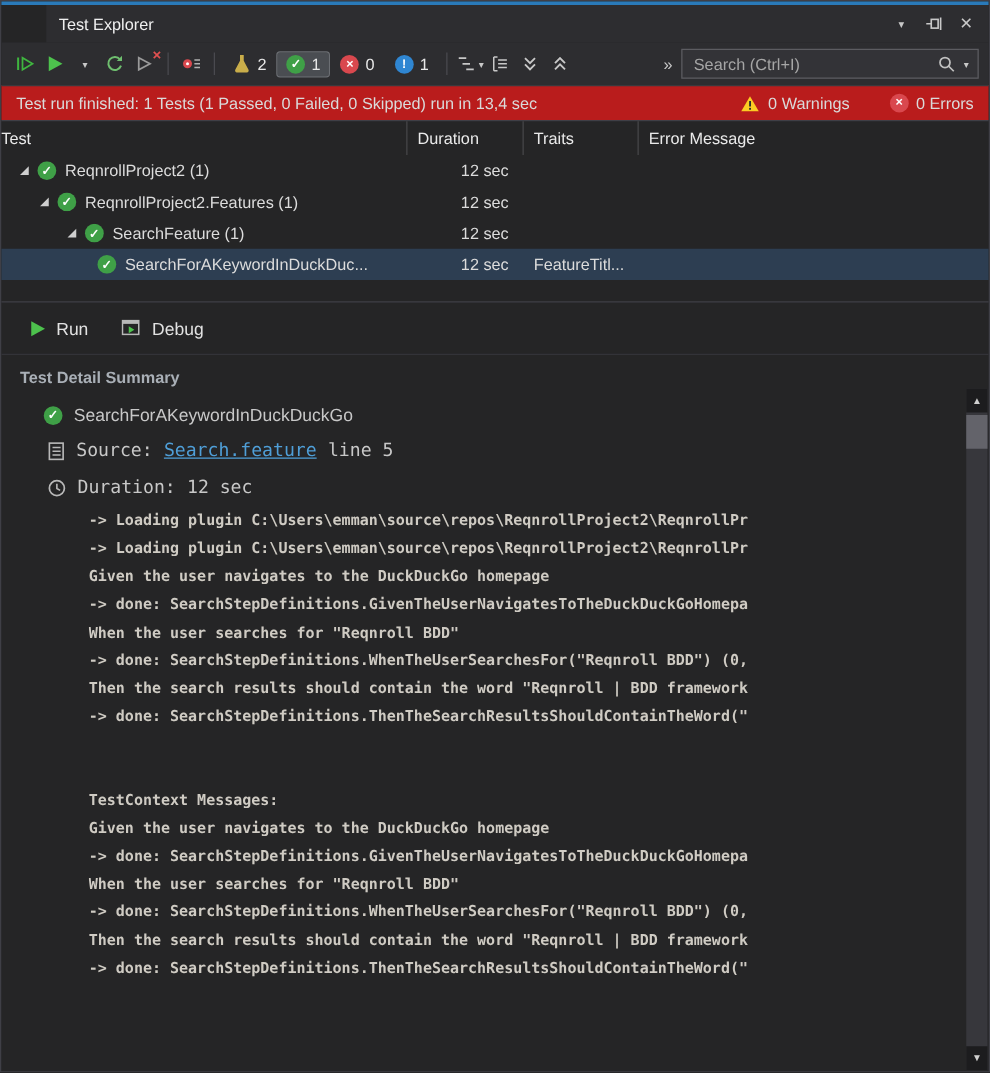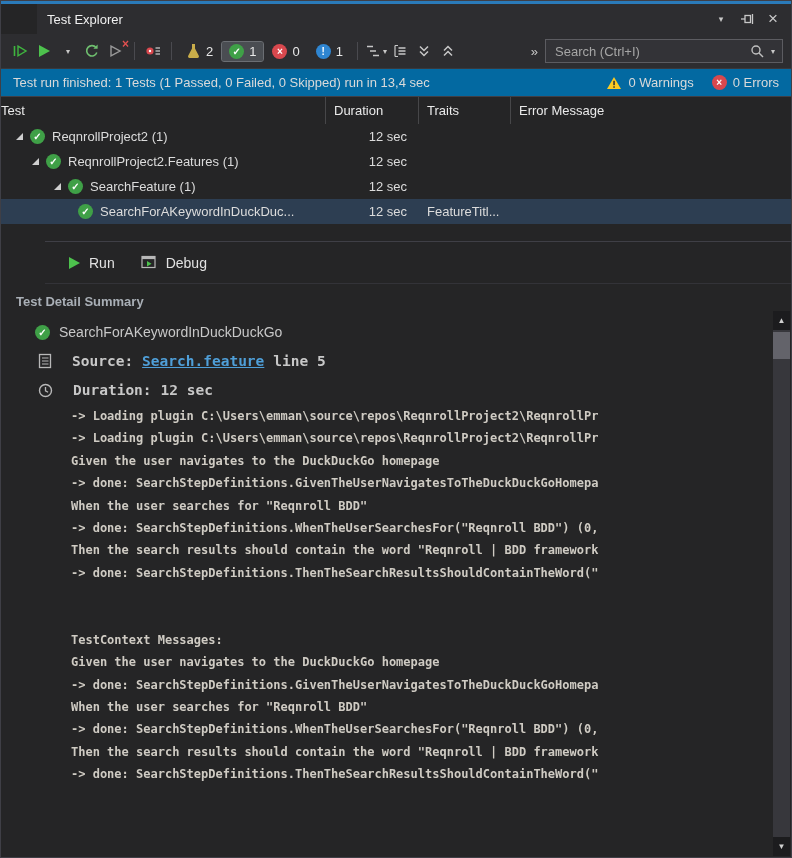--- a/index.html
+++ b/index.html
@@ -25,48 +25,48 @@
   .badge-circle{width:15px;height:15px;border-radius:50%;display:flex;align-items:center;justify-content:center;
                 font-size:10px;font-weight:bold;color:#fff;flex:none;}
   .bc-green{background:#3fa047;}.bc-red{background:#d9484e;}.bc-blue{background:#2f86d2;}
   .right-cluster{margin-left:auto;display:flex;align-items:center;gap:7px;}
   .overflow-glyph{color:#c8c8c8;font-size:13px;}
   .searchbox{width:238px;height:24px;box-sizing:border-box;background:#333337;border:1px solid #5c5c61;
              display:flex;align-items:center;padding:0 7px;gap:7px;}
   .searchbox input{flex:1;min-width:0;background:transparent;border:0;outline:0;color:#e0e0e0;font-size:13px;font-family:inherit;}
   .searchbox input::placeholder{color:#a6a6a6;}
   
-  .statusbar{height:27px;background:#0369a1;border-top:1px solid #39393d;display:flex;align-items:center;
+  .statusbar{height:27px;background:#b91c1c;border-top:1px solid #39393d;display:flex;align-items:center;
              padding:0 12px;font-size:13px;color:#dadada;}
-  .status-right{margin-left:auto;display:flex;align-items:flex-start;gap:18px;}
+  .status-right{margin-left:auto;display:flex;align-items:flex-start;gap:32px;}
   .status-item{display:flex;align-items:center;gap:6px;}
   
   .grid-header{height:27px;border-top:1px solid #3f3f46;display:grid;grid-template-columns:325px 93px 92px 1fr;
                font-size:13px;color:#eaeaea;}
   .gh-cell{display:flex;align-items:center;padding-left:8px;border-right:1px solid #474749;}
   .gh-cell:first-child{padding-left:0;}
   .gh-cell:last-child{border-right:none;}
   .row{height:25px;display:grid;grid-template-columns:325px 93px 92px 1fr;align-items:center;font-size:13px;color:#dcdcdc;}
   .row.selected{background:#2d3e52;}
   .cell-test{display:flex;align-items:center;gap:7px;overflow:hidden;white-space:nowrap;}
   .spacer{flex:none;display:inline-block;}
   .expander{width:0;height:0;border-bottom:7px solid #cfcfcf;border-left:7px solid transparent;flex:none;}
   .check{width:15px;height:15px;border-radius:50%;background:#3fa047;color:#fff;font-size:10px;font-weight:bold;
          display:flex;align-items:center;justify-content:center;flex:none;}
   .cell-dur{text-align:right;padding-right:12px;}
   .cell-traits{padding-left:8px;overflow:hidden;white-space:nowrap;}
   .rows-gap{height:17px;}
   
   .detail-toolbar{height:41px;display:flex;align-items:center;gap:26px;padding-left:24px;
-                  border-top:1px solid #3f3f46;border-bottom:1px solid #333338;margin-left:44px;}
+                  border-top:1px solid #3f3f46;border-bottom:1px solid #333338;}
   .dt-btn{display:flex;align-items:center;gap:9px;font-size:14px;color:#e2e2e2;}
   .summary-title{margin:10px 0 0 15px;font-size:13px;font-weight:bold;color:#a9afb6;line-height:15px;}
   .test-line{margin:15px 0 0 34px;display:flex;align-items:center;gap:9px;color:#c8c8c8;font-size:14px;}
   .mono{font-family:"DejaVu Sans Mono",monospace;}
-  .meta-line{margin:13px 0 0 37px;display:flex;align-items:center;gap:20px;font-size:14.5px;font-weight:bold;color:#c8c8c8;}
+  .meta-line{margin:13px 0 0 37px;display:flex;align-items:center;gap:9px;font-size:14.5px;font-weight:normal;color:#c8c8c8;}
   .meta-text{display:flex;align-items:center;gap:9px;}
   a.src-link{color:#4f9fd8;text-decoration:underline;}
   .stdout-line{margin:14px 0 0 14px;display:flex;align-items:center;gap:19px;font-size:14.5px;font-weight:bold;color:#c8c8c8;}
   .output{margin:11px 0 0 70px;padding-right:24px;overflow:hidden;}
   .out-line{height:22.4px;white-space:pre;font-size:12px;font-weight:600;color:#cfcbc3;overflow:hidden;}
   
   .scrollbar{position:absolute;top:310px;right:1px;bottom:1px;width:17px;background:#37373c;z-index:5;}
   .sb-arrow{position:absolute;left:0;width:17px;height:19px;background:#1c1c1e;color:#d0d0d0;font-size:8px;
             display:flex;align-items:center;justify-content:center;}
   .sb-arrow.up{top:0;}.sb-arrow.down{bottom:0;}

